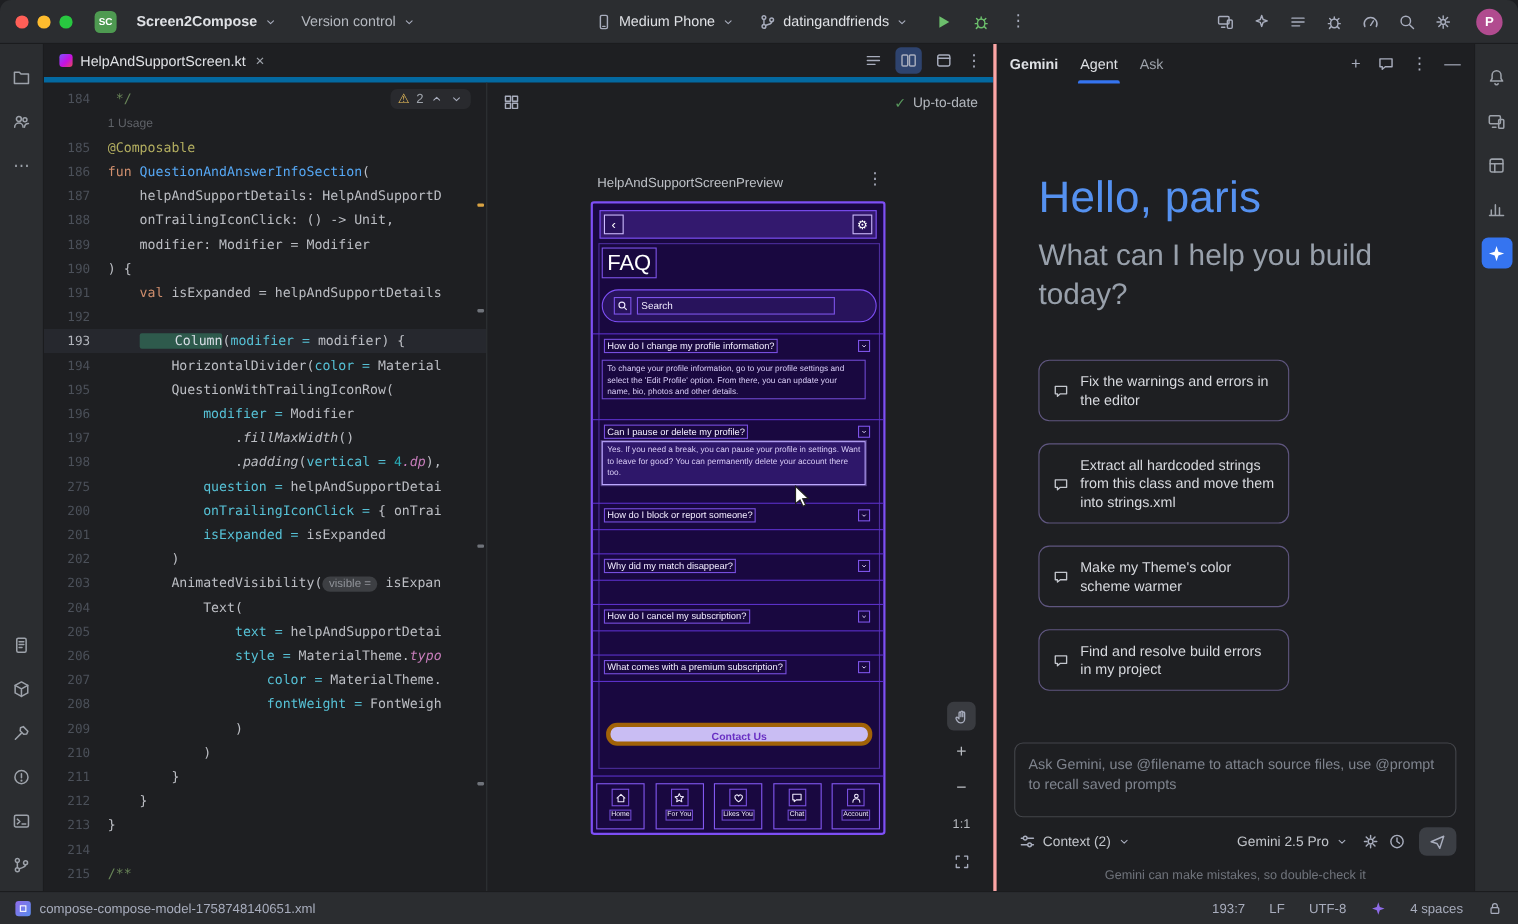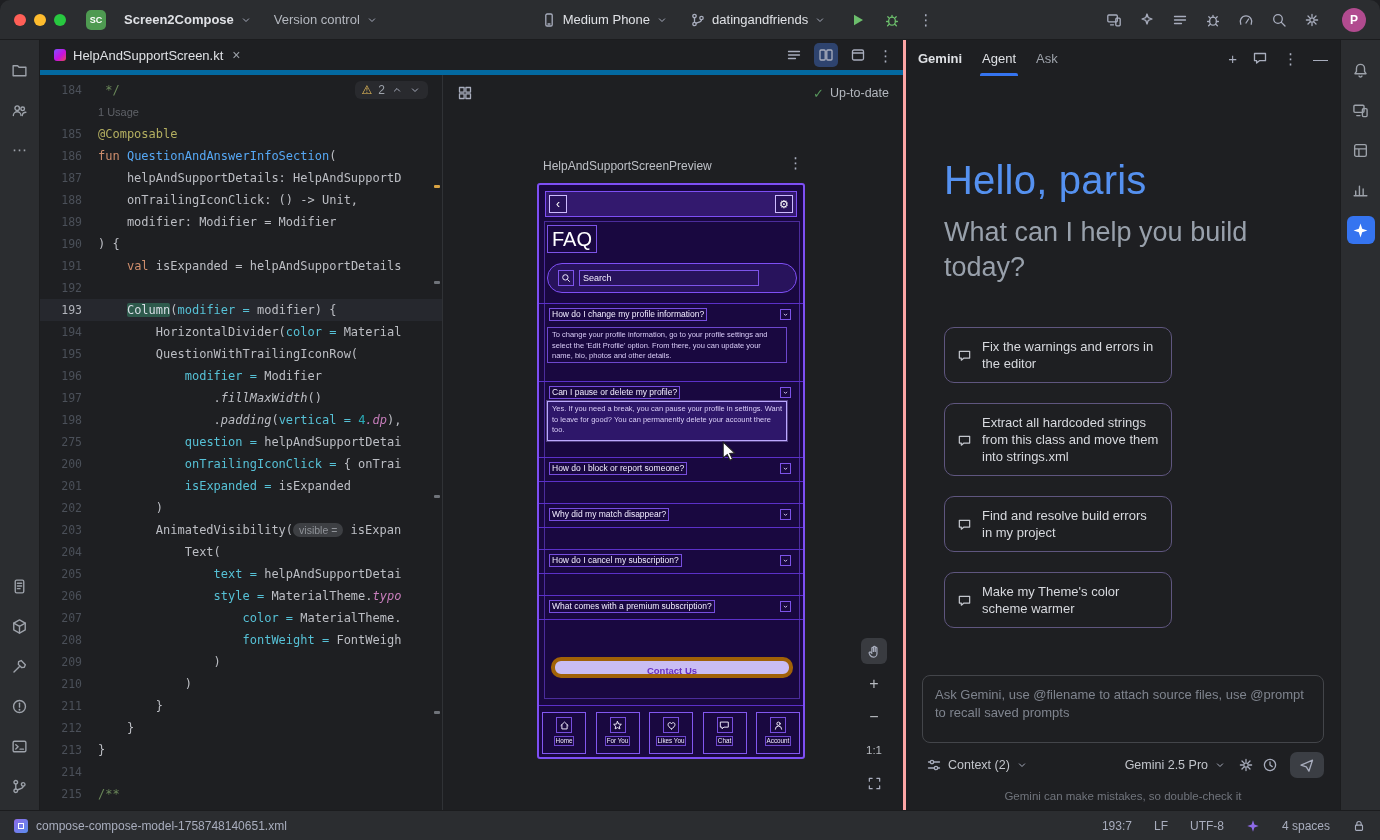--- a/index.html
+++ b/index.html
@@ -56,21 +56,21 @@
   .code-row { display:flex; height:22px; white-space:pre; }
   .gutter { width:58px; flex:none; text-align:right; padding-right:16px; color:#4B5059; font-size:11.5px; }
   .code-text { flex:1; overflow:hidden; }
   .code-row.current { background:#26282E; }
   .code-row.current .gutter { color:#B2B5BC; }
   .usage-row .code-text { color:#5F6268; font-size:11px; font-family:"Liberation Sans",sans-serif; }
   .tk-c { color:#6A8759; } .tk-a { color:#B3AE60; } .tk-k { color:#CF8E6D; }
   .tk-f { color:#56A8F5; } .tk-t { color:#BCBEC4; } .tk-n { color:#56C1D6; }
   .tk-e { color:#BCBEC4; font-style:italic; } .tk-u { color:#2AACB8; }
   .tk-p { color:#C77DBB; font-style:italic; }
-  .tk-h { color:#D8DDE5; background:#2E5A4C; border-radius:2px; }
+  .tk-h { color:#D8DDE5; background:#2E5A4C; border-radius:2px;padding-left:32px; }
   .tk-i { background:#3D3F43; color:#8F9298; border-radius:8px; padding:1px 6px; font-size:10.5px; font-family:"Liberation Sans",sans-serif; }
   #inspection { position:absolute; top:6px; right:14px; display:flex; align-items:center; gap:6px; font-size:12px; color:#9DA2AA; background:rgba(43,45,48,.85); padding:2px 7px; border-radius:6px; }
   .warn { color:#F2C55C; font-size:12px; }
   .stripe-mark { position:absolute; right:2px; width:6px; height:3px; border-radius:1px; }
 
   
   #preview-pane { flex:1; display:flex; flex-direction:column; position:relative; }
   #preview-toolbar { height:36px; flex:none; display:flex; align-items:center; padding:0 14px; color:#9DA2AA; }
   .uptodate { margin-left:auto; display:flex; align-items:center; gap:6px; color:#B4B8BF; font-size:12.5px; }
   .checkglyph { color:#57965C; font-size:13px; }
@@ -589,29 +589,29 @@
                 </svg>
               </span>
               <span>Extract all hardcoded strings from this class and move them into strings.xml</span>
             </div>
             <div class="card">
               <span class="icon">
                 <svg viewBox="0 0 16 16" fill="none" stroke="currentColor" stroke-width="1.3" stroke-linecap="round" stroke-linejoin="round">
                   <path d="M2.5 3.5h11v7.2H7.4L4.6 13v-2.3H2.5z"></path>
                 </svg>
               </span>
-              <span>Find and resolve build errors in my project</span>
+              <span>Make my Theme's color scheme warmer</span>
             </div>
             <div class="card">
               <span class="icon">
                 <svg viewBox="0 0 16 16" fill="none" stroke="currentColor" stroke-width="1.3" stroke-linecap="round" stroke-linejoin="round">
                   <path d="M2.5 3.5h11v7.2H7.4L4.6 13v-2.3H2.5z"></path>
                 </svg>
               </span>
-              <span>Make my Theme's color scheme warmer</span>
+              <span>Find and resolve build errors in my project</span>
             </div>
           </div>
       </div>
       <div class="g-bottom">
         <textarea id="gemini-input" placeholder="Ask Gemini, use @filename to attach source files, use @prompt to recall saved prompts" style=""></textarea>
         <div class="g-controls">
           <span class="chip">
             <span class="icon">
                 <svg viewBox="0 0 16 16" fill="none" stroke="currentColor" stroke-width="1.3" stroke-linecap="round" stroke-linejoin="round">
                   <path d="M2.5 5h11M2.5 11h11"></path>

